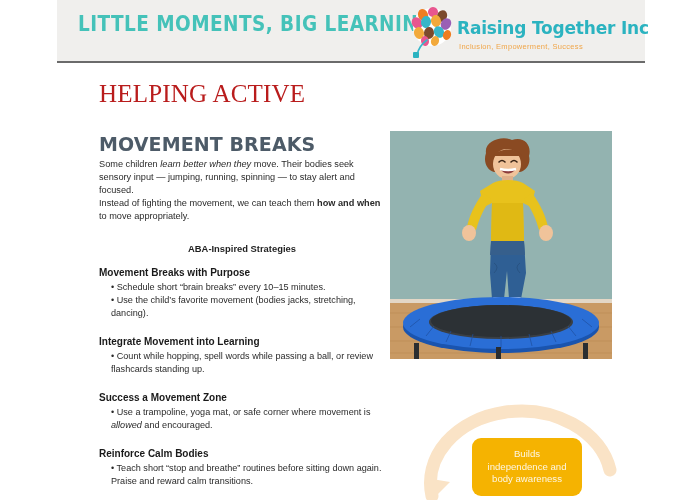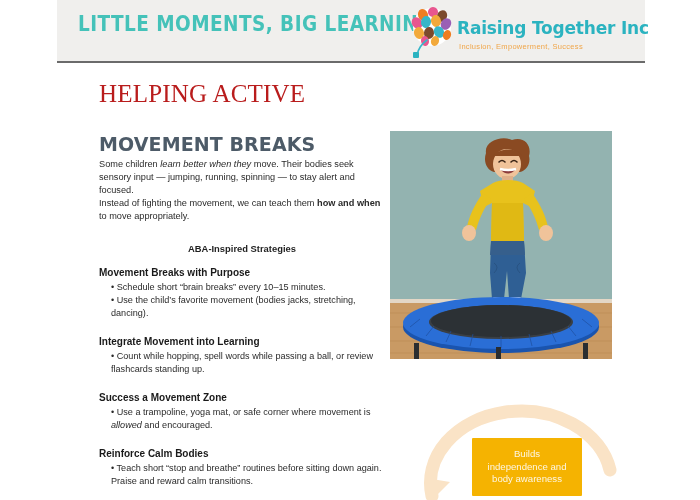--- a/index.html
+++ b/index.html
@@ -159,21 +159,21 @@
     height: 100px;
   }
   .arc-svg { position: absolute; left: 0; top: 0; }
   .badge {
     position: absolute;
     left: 52px;
     top: 38px;
     width: 110px;
     height: 58px;
     background: #f5b301;
-    border-radius: 1px;
+    border-radius: 9px;
     color: #fdf6e3;
     font-size: 9.6px;
     line-height: 1.35;
     text-align: center;
     display: flex;
     align-items: center;
     justify-content: center;
     padding: 16px 6px;
     box-sizing: border-box;
   }

